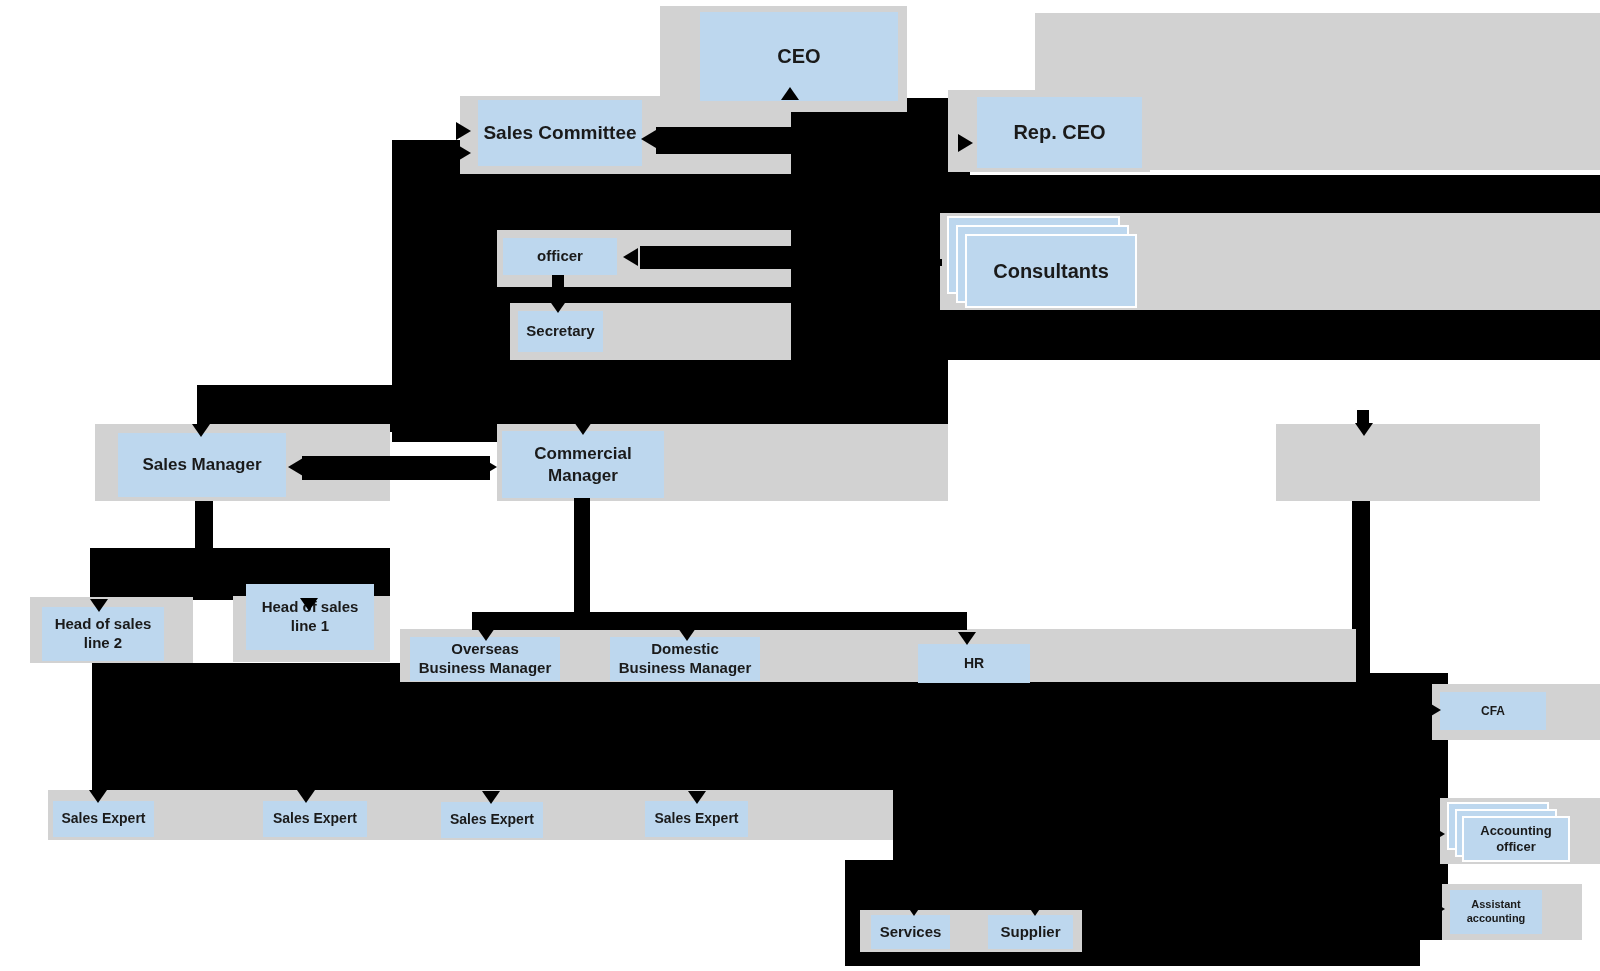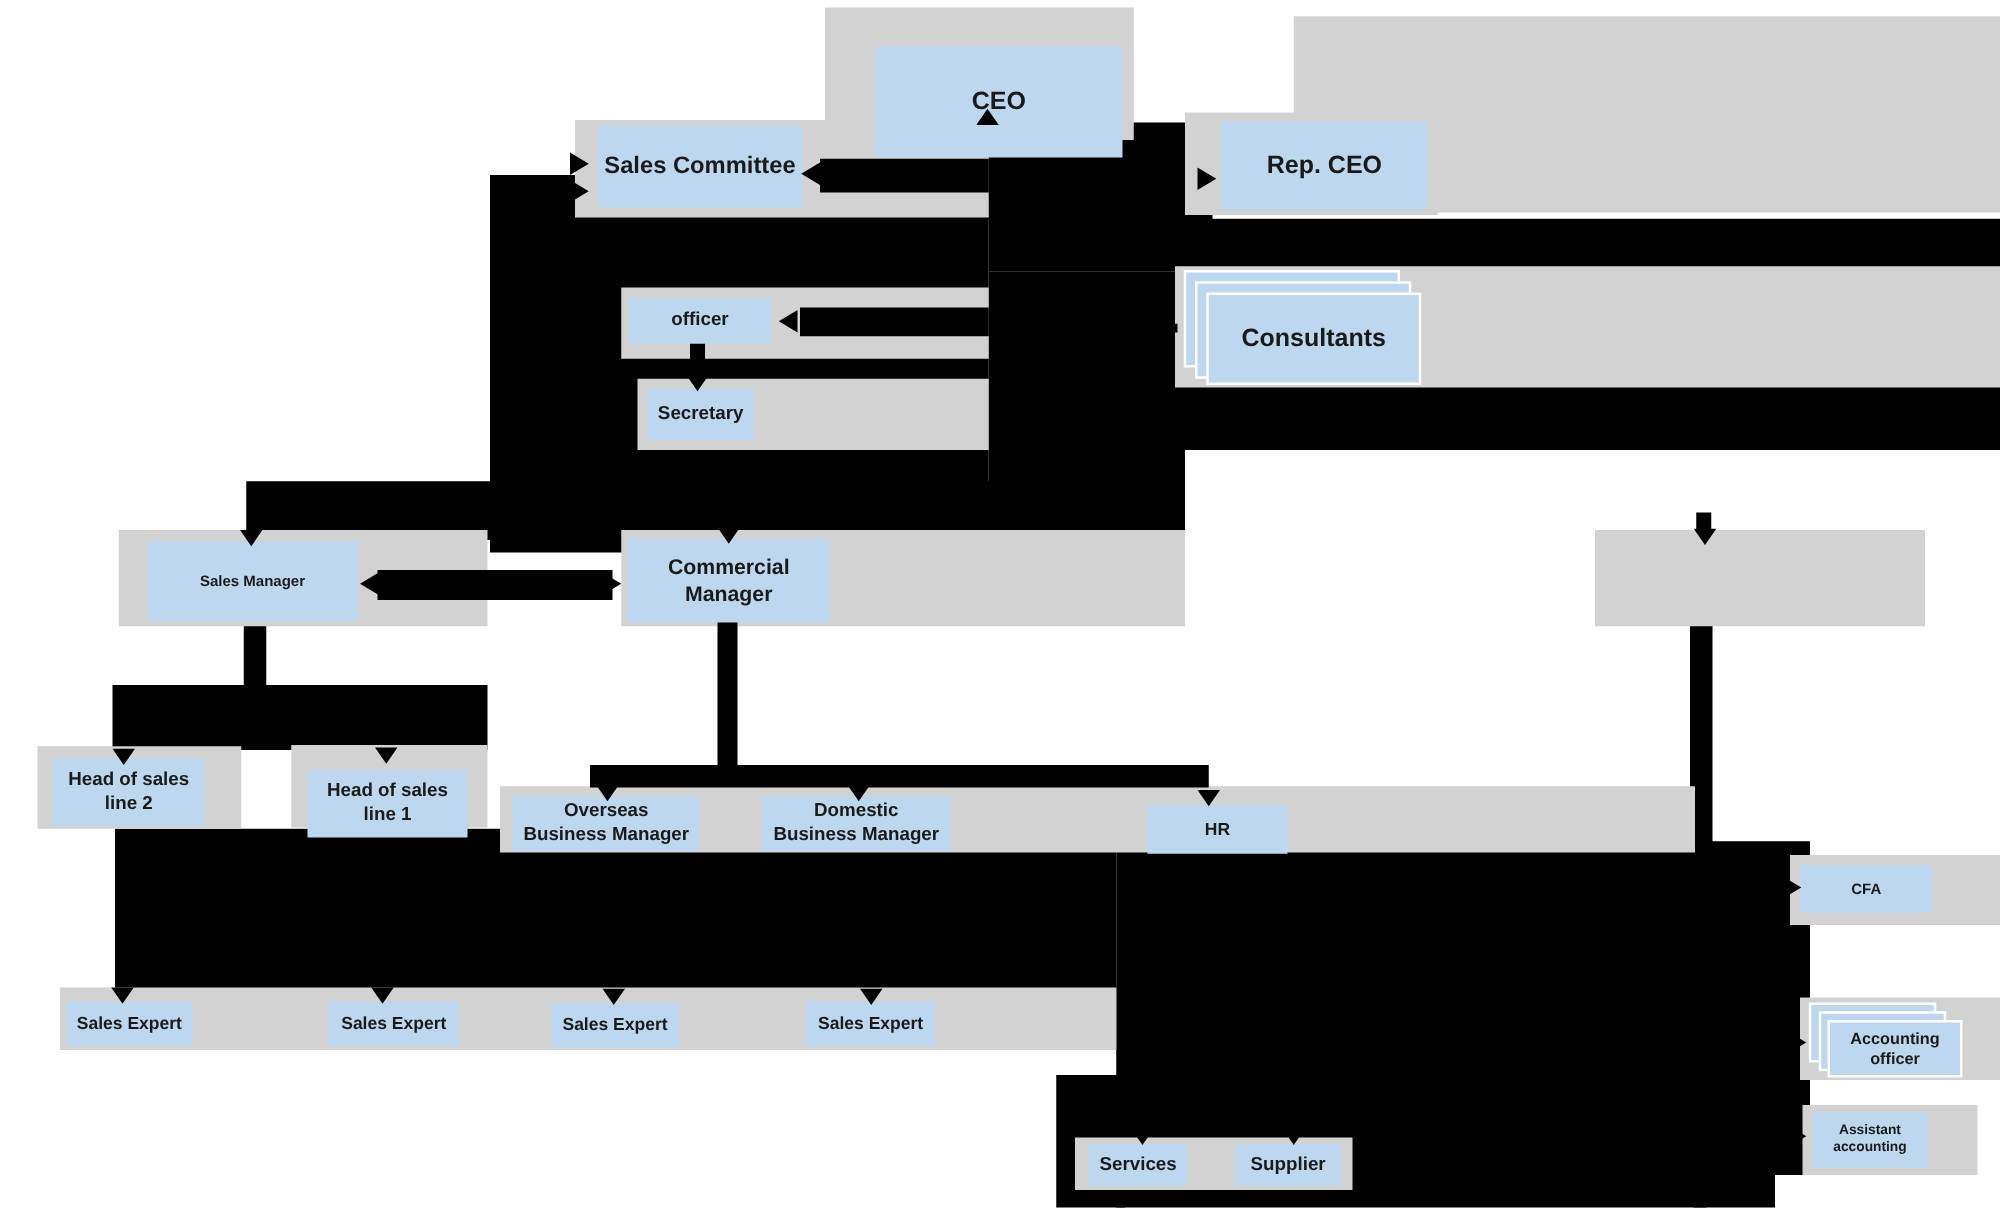--- a/index.html
+++ b/index.html
@@ -48,21 +48,21 @@
   <div class="band" style="left:1276px;top:424px;width:264px;height:77px;"></div>
   <div class="band" style="left:30px;top:597px;width:163px;height:66px;"></div>
   <div class="band" style="left:233px;top:596px;width:157px;height:66px;"></div>
   <div class="band" style="left:400px;top:629px;width:956px;height:53px;"></div>
   <div class="band" style="left:1432px;top:684px;width:168px;height:56px;"></div>
   <div class="band" style="left:48px;top:790px;width:845px;height:50px;"></div>
   <div class="band" style="left:1440px;top:798px;width:160px;height:66px;"></div>
   <div class="band" style="left:1442px;top:884px;width:140px;height:56px;"></div>
   <div class="band" style="left:860px;top:910px;width:222px;height:42px;"></div>
 
-  <div class="node" style="left:700px;top:12px;width:198px;height:89px;font-size:20px;margin-top:25px;">
+  <div class="node" style="left:700px;top:12px;width:198px;height:89px;font-size:20px;">
     <span>CEO</span>
   </div>
   <div class="node" style="left:478px;top:100px;width:164px;height:66px;font-size:19px;">
     <span>Sales Committee</span>
   </div>
   <div class="node" style="left:977px;top:97px;width:165px;height:71px;font-size:20px;">
     <span>Rep. CEO</span>
   </div>
   <div class="node" style="left:503px;top:238px;width:114px;height:37px;font-size:15px;">
     <span>officer</span>
@@ -70,30 +70,30 @@
 
   <div class="stacklayer" style="left:947px;top:216px;width:173px;height:78px;"></div>
   <div class="stacklayer" style="left:956px;top:225px;width:173px;height:78px;"></div>
   <div class="node" style="left:965px;top:234px;width:172px;height:74px;font-size:20px;border:2px solid #ffffff;box-sizing:border-box;align-items:center;">
     <span>Consultants</span>
   </div>
 
   <div class="node" style="left:518px;top:311px;width:85px;height:41px;font-size:15px;">
     <span>Secretary</span>
   </div>
-  <div class="node" style="left:118px;top:433px;width:168px;height:64px;font-size:12px;">
+  <div class="node" style="left:118px;top:433px;width:168px;height:64px;font-size:17px;">
     <span>Sales Manager</span>
   </div>
   <div class="node" style="left:502px;top:431px;width:162px;height:67px;font-size:17px;padding:0 18px;box-sizing:border-box;">
     <span>Commercial Manager</span>
   </div>
   <div class="node" style="left:42px;top:607px;width:122px;height:54px;font-size:15px;padding:0 6px;box-sizing:border-box;">
     <span>Head of sales line 2</span>
   </div>
-  <div class="node" style="left:246px;top:616px;width:128px;height:54px;font-size:15px;padding:0 8px;box-sizing:border-box;">
+  <div class="node" style="left:246px;top:584px;width:128px;height:66px;font-size:15px;padding:0 8px;box-sizing:border-box;">
     <span>Head of sales line 1</span>
   </div>
   <div class="node" style="left:410px;top:637px;width:150px;height:44px;font-size:15px;padding:0 6px;box-sizing:border-box;">
     <span>Overseas Business Manager</span>
   </div>
   <div class="node" style="left:610px;top:637px;width:150px;height:44px;font-size:15px;padding:0 6px;box-sizing:border-box;">
     <span>Domestic Business Manager</span>
   </div>
   <div class="node" style="left:918px;top:644px;width:112px;height:39px;font-size:14px;">
     <span>HR</span>

